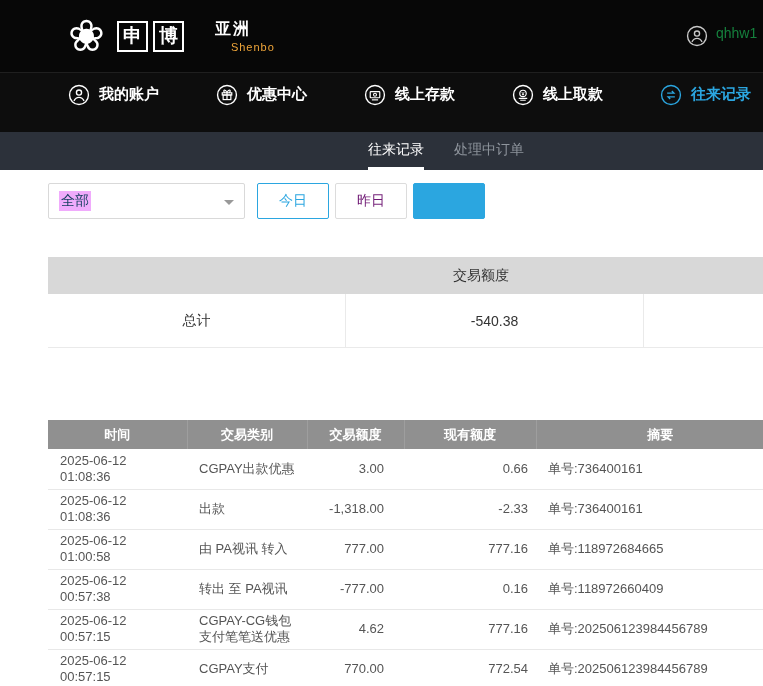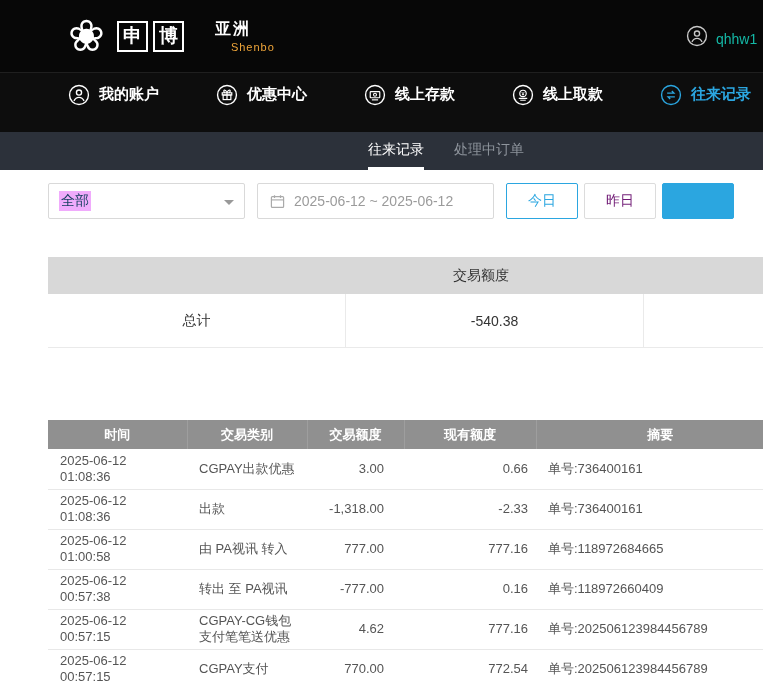--- a/index.html
+++ b/index.html
@@ -22,21 +22,21 @@
   .logo-char {
     display: inline-flex; align-items: center; justify-content: center;
     width: 27px; height: 27px; border: 2px solid #fff;
     color: #fff; font-weight: bold; font-size: 19px; margin-right: 5px;
   }
   .region { display: flex; flex-direction: column; margin-left: 4px; }
   .region-cn { color: #fff; font-weight: bold; font-size: 16px; letter-spacing: 2px; margin-left: 22px; }
   .region-en { color: #f0a63a; font-size: 11px; margin-top: 1px; letter-spacing: 1px; margin-left: 38px; }
   .user {
     position: absolute; left: 686px; top: 50%; transform: translateY(-50%);
-    display: flex; align-items: flex-end; gap: 8px; color: #14b8a6;
+    display: flex; align-items: flex-start; gap: 8px; color: #15803d;
     font-size: 14px; white-space: nowrap; cursor: pointer;
   }
   .user svg { flex: 0 0 auto; }
 
   
   .mainnav {
     height: 43px; background: #0d0d0d; border-top: 1px solid #1f1f1f;
     display: flex; align-items: center; justify-content: space-between;
     padding: 0 12px 16px 68px;
   }
@@ -198,28 +198,20 @@
 
 <div class="subnav">
   <div class="tab active">往来记录</div>
   <div class="tab">处理中订单</div>
 </div>
 
 <div class="filters">
   <div class="select-box">
     <span class="sel-text">全部</span>
     <span class="caret"></span>
-  </div>
-  <div class="date-box">
-    <svg width="15" height="15" viewBox="0 0 16 16">
-      <rect x="1.5" y="2.8" width="13" height="11.4" rx="1" fill="none" stroke="#aaa" stroke-width="1.3"></rect>
-      <path d="M1.5 6.3h13" fill="none" stroke="#aaa" stroke-width="1.2"></path>
-      <path d="M4.8 1.2v3 M11.2 1.2v3" fill="none" stroke="#aaa" stroke-width="1.3"></path>
-    </svg>
-    <span>2025-06-12 ~ 2025-06-12</span>
   </div>
   <div class="range-group">
     <button class="range-btn active">今日</button>
     <button class="range-btn">昨日</button>
     <button class="range-btn more"></button>
   </div>
 </div>
 
 <div class="summary">
   <div class="summary-head">交易额度</div>

